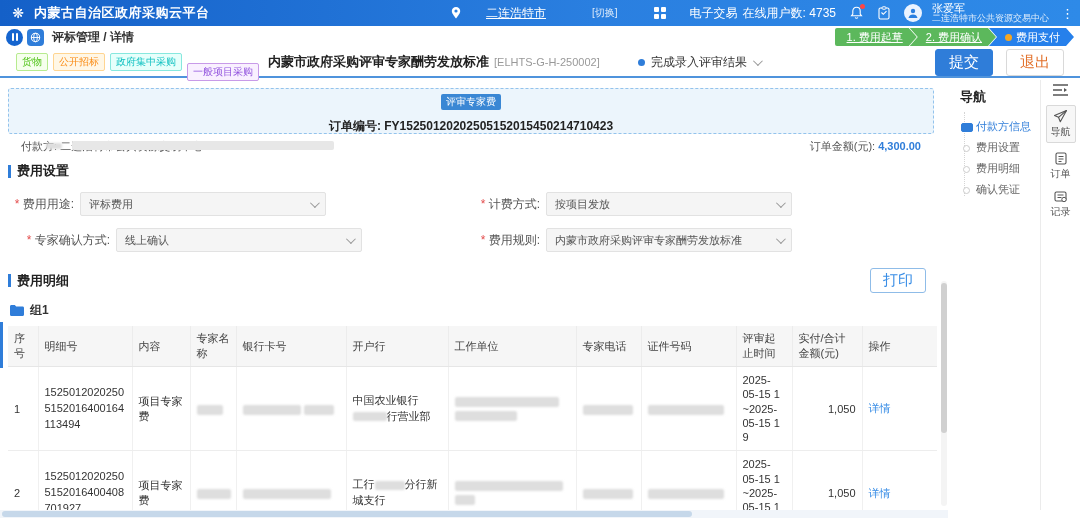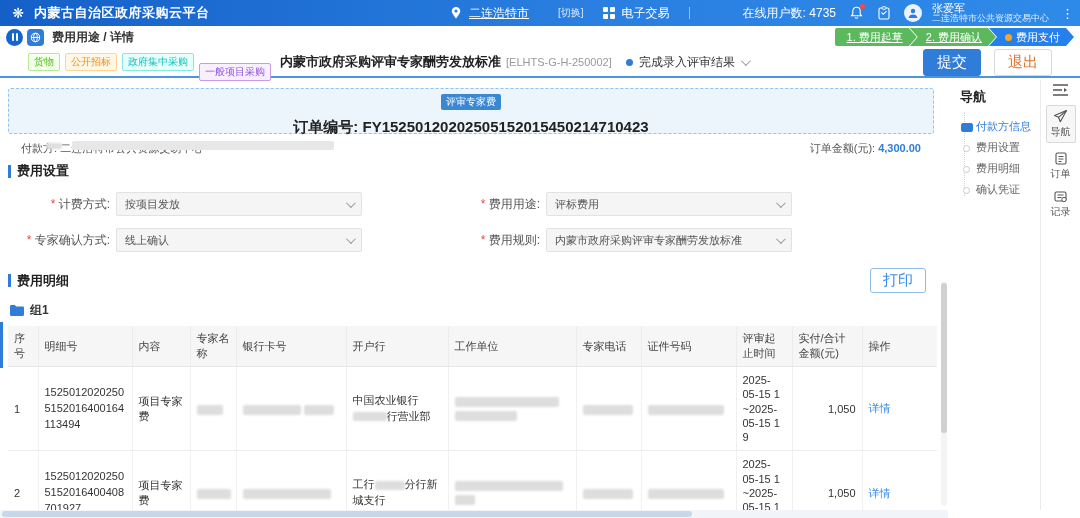--- a/index.html
+++ b/index.html
@@ -3,21 +3,21 @@
 <meta charset="utf-8">
 <style>
   * { margin:0; padding:0; box-sizing:border-box; }
   body { font-family:"Liberation Sans","DejaVu Sans",sans-serif; }
   .screen { position:relative; width:1080px; height:518px; background:#fff; overflow:hidden; font-size:12px; color:#333; }
 
   
   .topbar { position:relative; height:26px; background:linear-gradient(90deg,#1460c8,#2a7fe0 55%,#2e8ae8); display:flex; align-items:center; padding:0 10px; color:#fff; }
   .topbar .logo { width:16px; height:16px; display:flex; align-items:center; justify-content:center; font-size:14px; margin-right:8px; }
   .topbar .ptitle { font-size:13px; font-weight:bold; letter-spacing:.5px; }
-  .top-center { position:absolute; left:448px; top:0; height:26px; display:flex; align-items:center; gap:5px; }
+  .top-center { position:absolute; left:448px; top:0; height:26px; display:flex; align-items:center; gap:22px; }
   .top-center .city { text-decoration:underline; font-size:12px; }
   .top-center .switch { font-size:10px; opacity:.85;padding-left:24px; }
   .top-center .module { font-size:12px; margin-left:10px; }
   .top-center .vdiv { width:1px; height:12px; background:rgba(255,255,255,.5); margin-left:14px; }
   .grid-ic { display:grid; grid-template-columns:5px 5px; grid-template-rows:5px 5px; gap:2px; }
   .grid-ic i { background:#fff; border-radius:1px; }
   .top-right { position:absolute; right:6px; top:0; height:26px; display:flex; align-items:center; gap:12px; }
   .online { font-size:12px; }
   .icon-btn { position:relative; width:16px; height:16px; display:flex; align-items:center; justify-content:center; }
   .icon-btn svg { display:block; }
@@ -38,21 +38,21 @@
   .crumb { font-size:12px; font-weight:bold; color:#333; margin-left:4px; }
   .steps { margin-left:auto; display:flex; align-items:center; }
   .step { position:relative; height:18px; line-height:18px; padding:0 14px 0 16px; color:#fff; font-size:11px; margin-left:-7px;
           clip-path:polygon(0 0, calc(100% - 8px) 0, 100% 50%, calc(100% - 8px) 100%, 0 100%, 8px 50%); }
   .step.first { clip-path:polygon(0 0, calc(100% - 8px) 0, 100% 50%, calc(100% - 8px) 100%, 0 100%); margin-left:0; border-radius:2px 0 0 2px; padding-left:12px; }
   .step.green { background:#5cb85c;text-decoration:underline; }
   .step.blue { background:#2680eb; }
   .step .odot { display:inline-block; width:7px; height:7px; border-radius:50%; background:#f5a623; margin-right:4px; }
 
   
-  .projectbar { height:30px; display:flex; align-items:center; gap:5px; padding:0 28px; border-bottom:2px solid #4f93dc; background:#fff; }
+  .projectbar { height:30px; display:flex; align-items:center; gap:5px; padding:0 16px; border-bottom:2px solid #4f93dc; background:#fff; }
   .tag { font-size:10px; padding:1px 5px; border-radius:2px; border:1px solid; white-space:nowrap; }
   .tag.green { color:#52c41a; border-color:#b7eb8f; background:#f6ffed; }
   .tag.orange { color:#fa8c16; border-color:#ffd591; background:#fff7e6; }
   .tag.teal { color:#13c2c2; border-color:#87e8de; background:#e6fffb; }
   .tag.purple { color:#9254de; border-color:#c89ae8; background:#f9f0ff;margin-top:20px; }
   .ptl { font-size:13px; font-weight:bold; color:#222; margin-left:4px; white-space:nowrap; }
   .pcode { font-size:11px; color:#999; }
   .status-sel { margin-left:auto; display:flex; align-items:center; gap:6px; margin-right:170px; }
   .status-sel .bdot { width:7px; height:7px; border-radius:50%; background:#2f7dd9; }
   .caret { width:7px; height:7px; border-right:1.5px solid #999; border-bottom:1.5px solid #999; transform:rotate(45deg) translateY(-2px); }
@@ -60,21 +60,21 @@
   .btn.primary { background:#2f7dd9; color:#fff; border:1px solid #2f7dd9; }
   .btn.exit { background:#fff; color:#e2702a; border:1px solid #d9d9d9; margin-left:8px; }
 
   
   .content { position:absolute; top:80px; left:0; right:0; bottom:8px; display:flex; }
   .main { width:948px; padding:8px 0 0 8px; overflow:hidden; position:relative; }
 
   .order-card { width:926px; height:46px; background:#ecf5fc; border:1px dashed #93c3ec; border-radius:3px; padding:5px 12px; }
   .oc-r1 { display:flex; align-items:center; gap:8px;flex-direction:column; }
   .badge { background:#3a87d4; color:#fff; font-size:10px; padding:1px 5px; border-radius:2px; }
-  .ono { font-size:15px; font-weight:bold; color:#222; }
+  .ono { font-size:12px; font-weight:bold; color:#222; }
   .oc-r2 { display:flex; margin-top:4px; font-size:11px; color:#555; }
   .oc-r2 .otime { width:330px; }
   .oc-r2 .opayer { flex:1; }
   .oc-r2 .oamt { text-align:right; }
   .oc-r2 .amtv { color:#2f7dd9; font-weight:bold; }
 
   .redact { display:inline-block; background:#dedede; border-radius:2px; filter:blur(1px); vertical-align:middle; }
   .redact-strip { margin:7px 0 0 38px; display:flex; align-items:center; gap:10px; }
 
   .section { margin-top:12px; }
@@ -195,21 +195,21 @@
           <i></i>
         </span>
       </span>
     <span class="chip sq">
       <svg width="11" height="11" viewBox="0 0 12 12">
           <circle cx="6" cy="6" r="4.6" fill="none" stroke="#fff" stroke-width="1.1"></circle>
           <ellipse cx="6" cy="6" rx="2" ry="4.6" fill="none" stroke="#fff" stroke-width="1"></ellipse>
           <path d="M1.4 6h9.2" stroke="#fff" stroke-width="1"></path>
         </svg>
     </span>
-    <span class="crumb">费用用途 / 详情</span>
+    <span class="crumb">评标管理 / 详情</span>
     <div class="steps">
       <span class="step green first">1. 费用起草</span>
       <span class="step green">2. 费用确认</span>
       <span class="step blue"><span class="odot"></span><span>费用支付</span></span>
     </div>
   </div>
 
   <div class="projectbar">
     <span class="tag green">货物</span>
     <span class="tag orange">公开招标</span>
@@ -244,30 +244,30 @@
 
       <div class="redact-strip">
         <span class="redact" style="width:16px;height:6px;"></span>
         <span class="redact" style="width:262px;height:9px;filter:none;background:#e7e7e7;"></span>
       </div>
 
       <div class="section">
         <div class="sec-title">费用设置</div>
         <div class="form-row">
           <div class="field">
-            <span class="lab lab2 req">计费方式:</span>
+            <span class="lab req">费用用途:</span>
             <div class="select">
-              <span>按项目发放</span>
+              <span>评标费用</span>
                 <span class="caret"></span>
             </div>
           </div>
           <div class="field">
-            <span class="lab req">费用用途:</span>
+            <span class="lab lab2 req">计费方式:</span>
             <div class="select">
-              <span>评标费用</span>
+              <span>按项目发放</span>
                 <span class="caret"></span>
             </div>
           </div>
         </div>
         <div class="form-row">
           <div class="field">
             <span class="lab lab2 req">专家确认方式:</span>
             <div class="select">
               <span>线上确认</span>
                 <span class="caret"></span>

